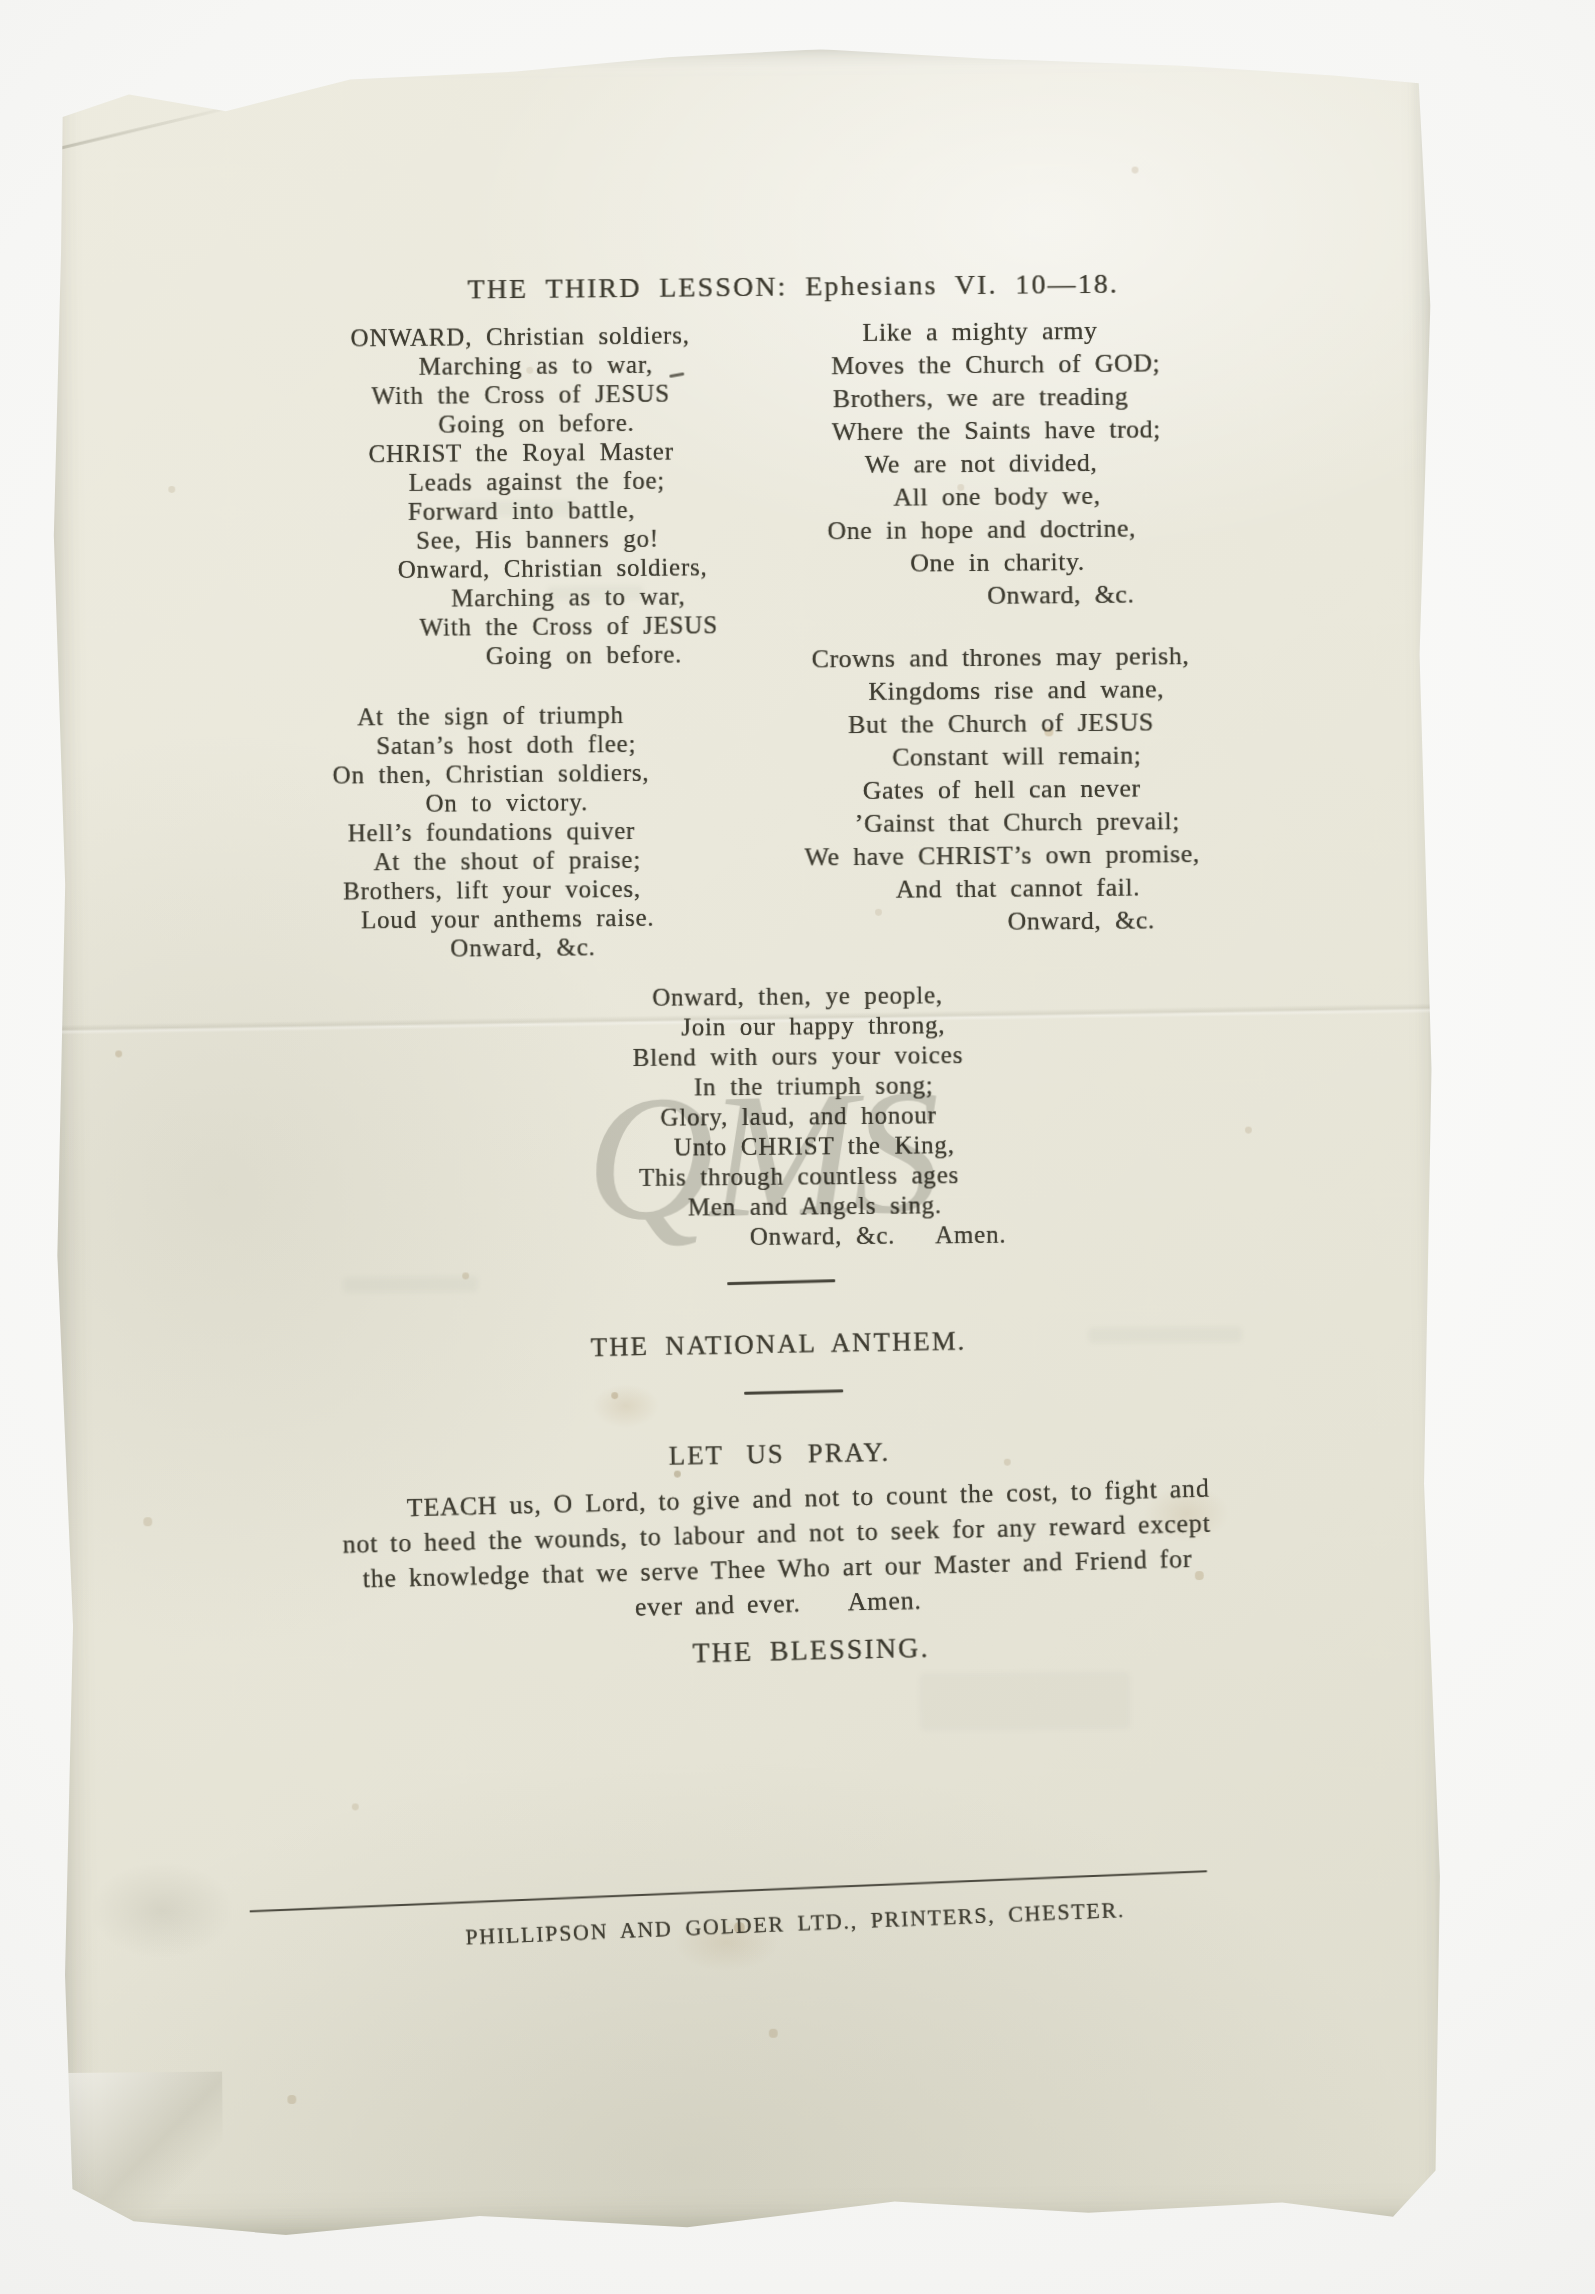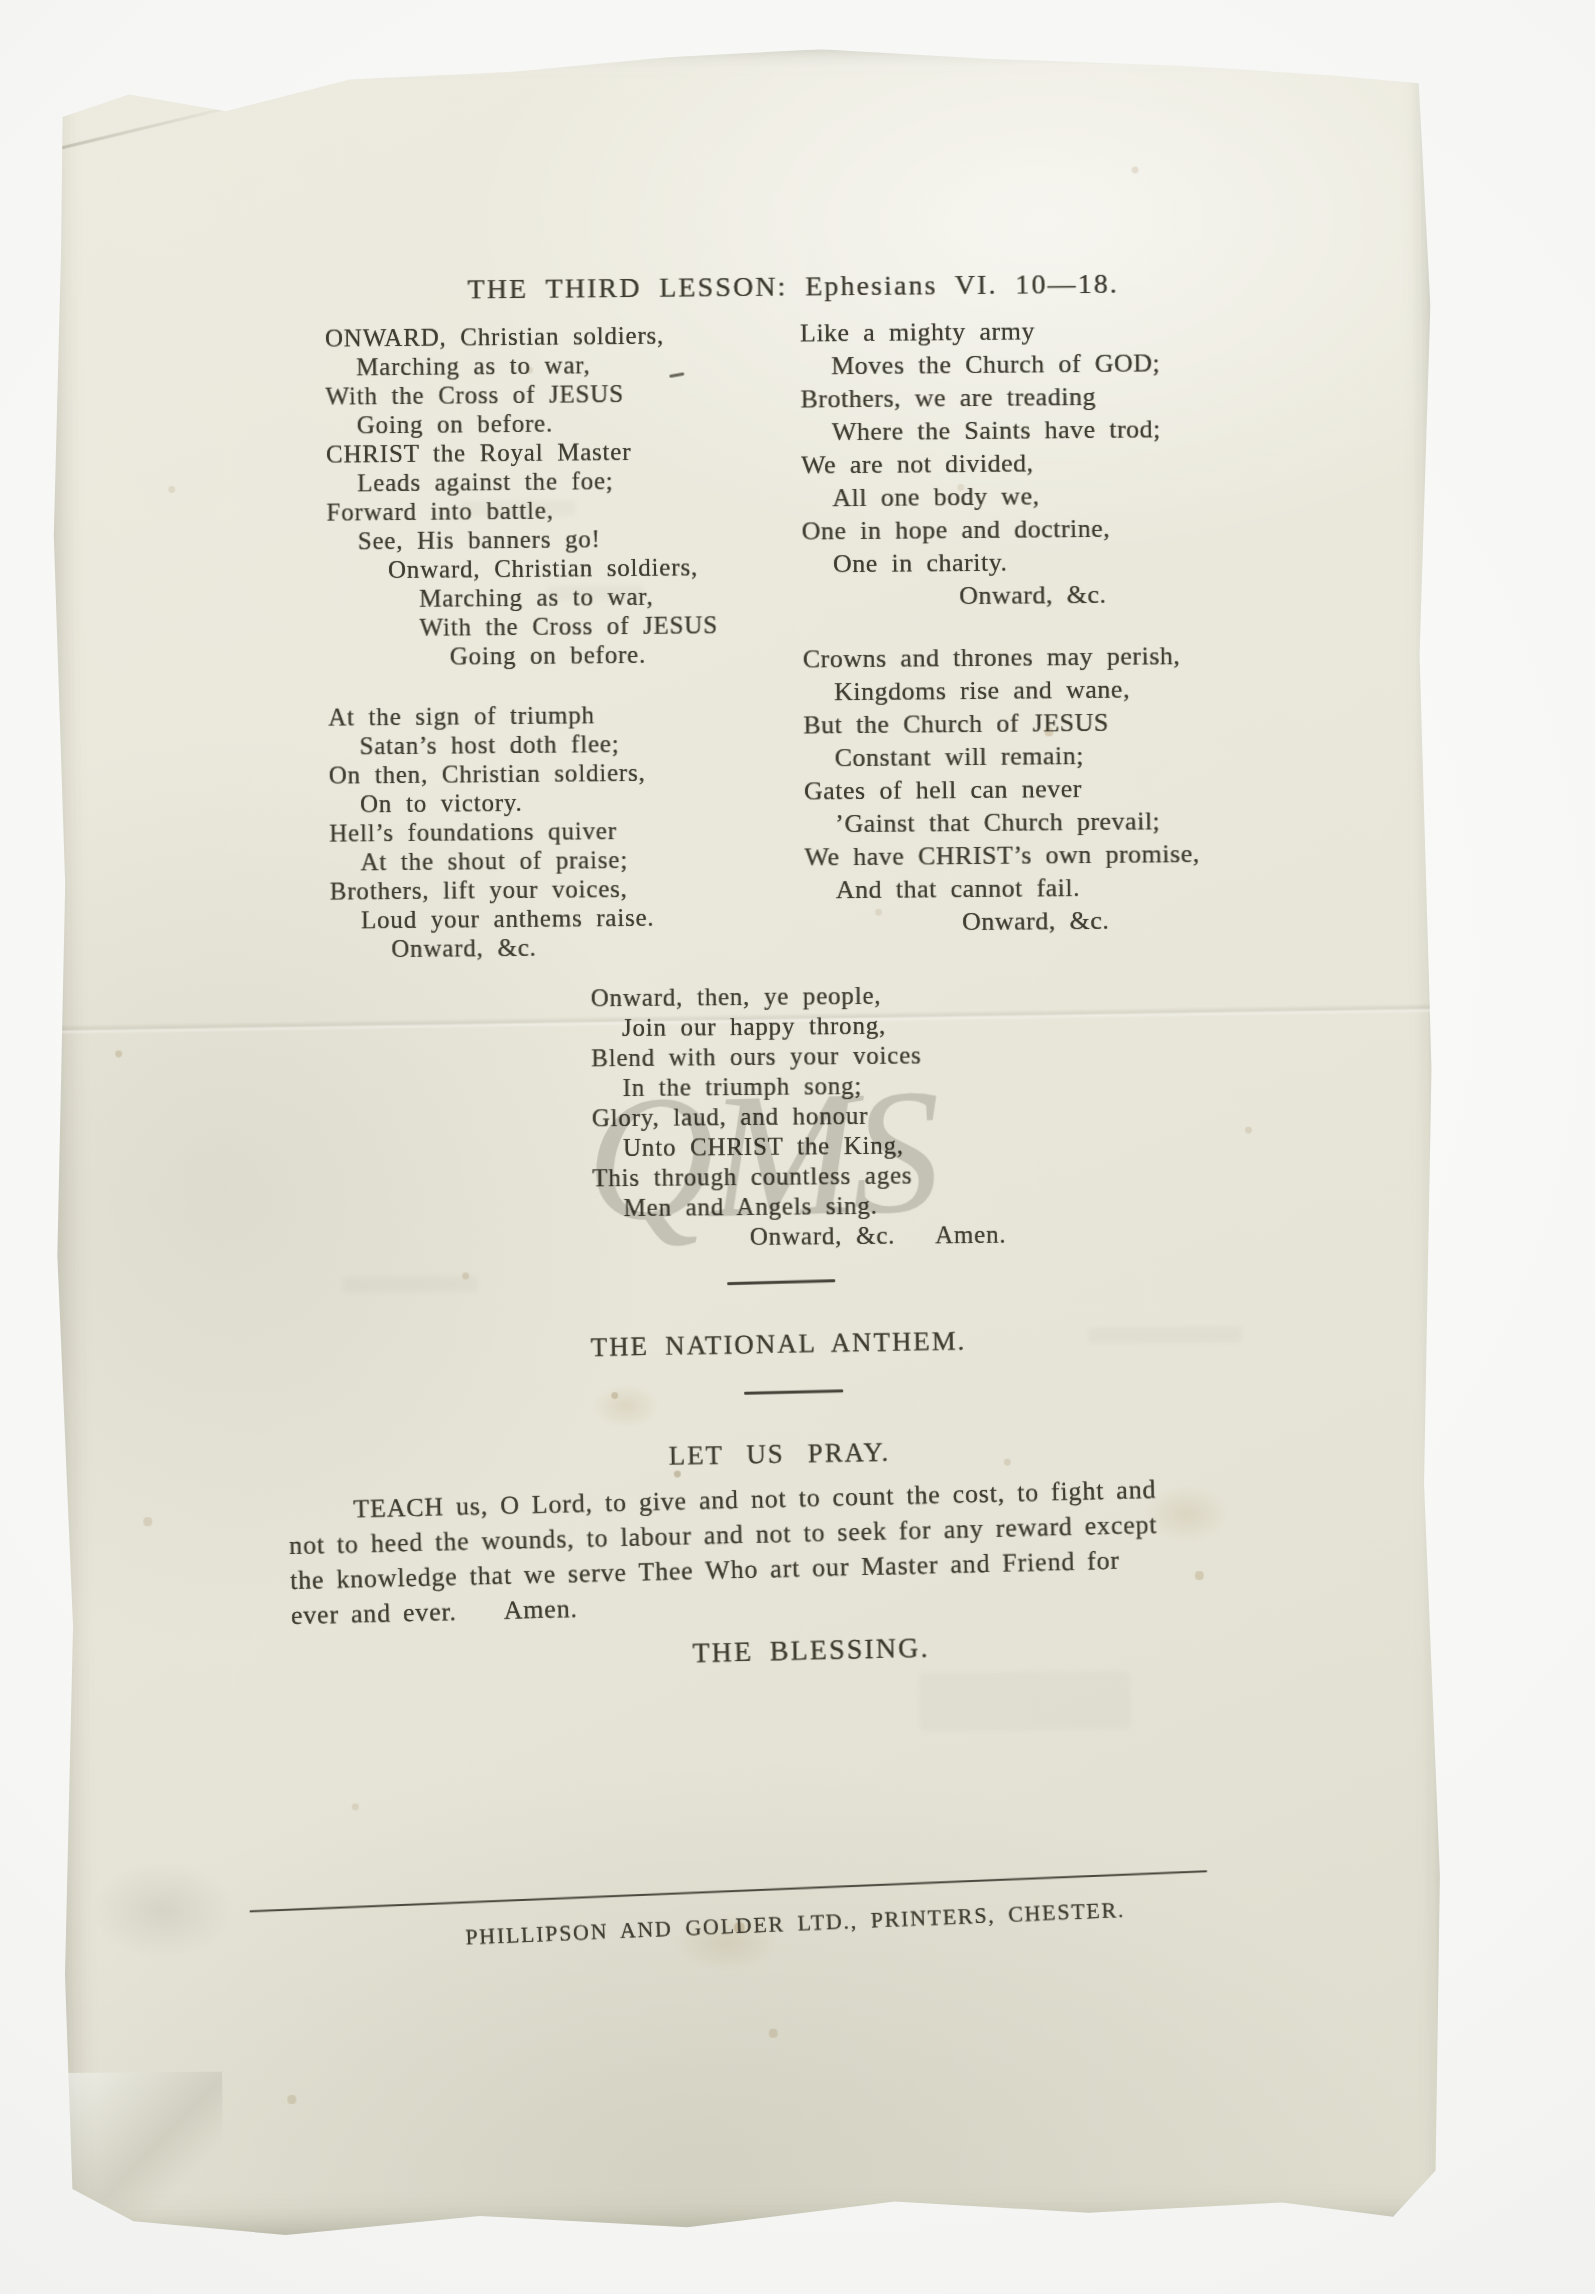--- a/index.html
+++ b/index.html
@@ -1,21 +1,21 @@
 <!DOCTYPE html>
 <html><head>
 <meta charset="utf-8">
 <style>
   html,body{margin:0;padding:0;}
   body{
     width:1595px;height:2294px;overflow:hidden;
     background:radial-gradient(120% 90% at 52% 42%, #fcfcfb 0%, #f6f6f4 55%, #ececea 100%);
     font-family:"Liberation Serif","DejaVu Serif",serif;
   }
-  .scene{position:relative;width:1595px;height:2294px;}
+  .scene{position:relative;width:1595px;height:2294px;text-align:center;}
 
   
   .paper{
     position:absolute;left:55px;top:50px;width:1384px;height:2181px;
     transform:rotate(-0.5deg);
     background:
       radial-gradient(60% 22% at 72% 8%, rgba(255,255,255,0.55), rgba(255,255,255,0) 70%),
       radial-gradient(45% 30% at 12% 52%, rgba(160,158,138,0.16), rgba(160,158,138,0) 70%),
       radial-gradient(70% 25% at 45% 97%, rgba(148,146,126,0.18), rgba(148,146,126,0) 75%),
       linear-gradient(158deg, #edebdf 0%, #eae8db 38%, #e5e3d5 72%, #dedccd 100%);

